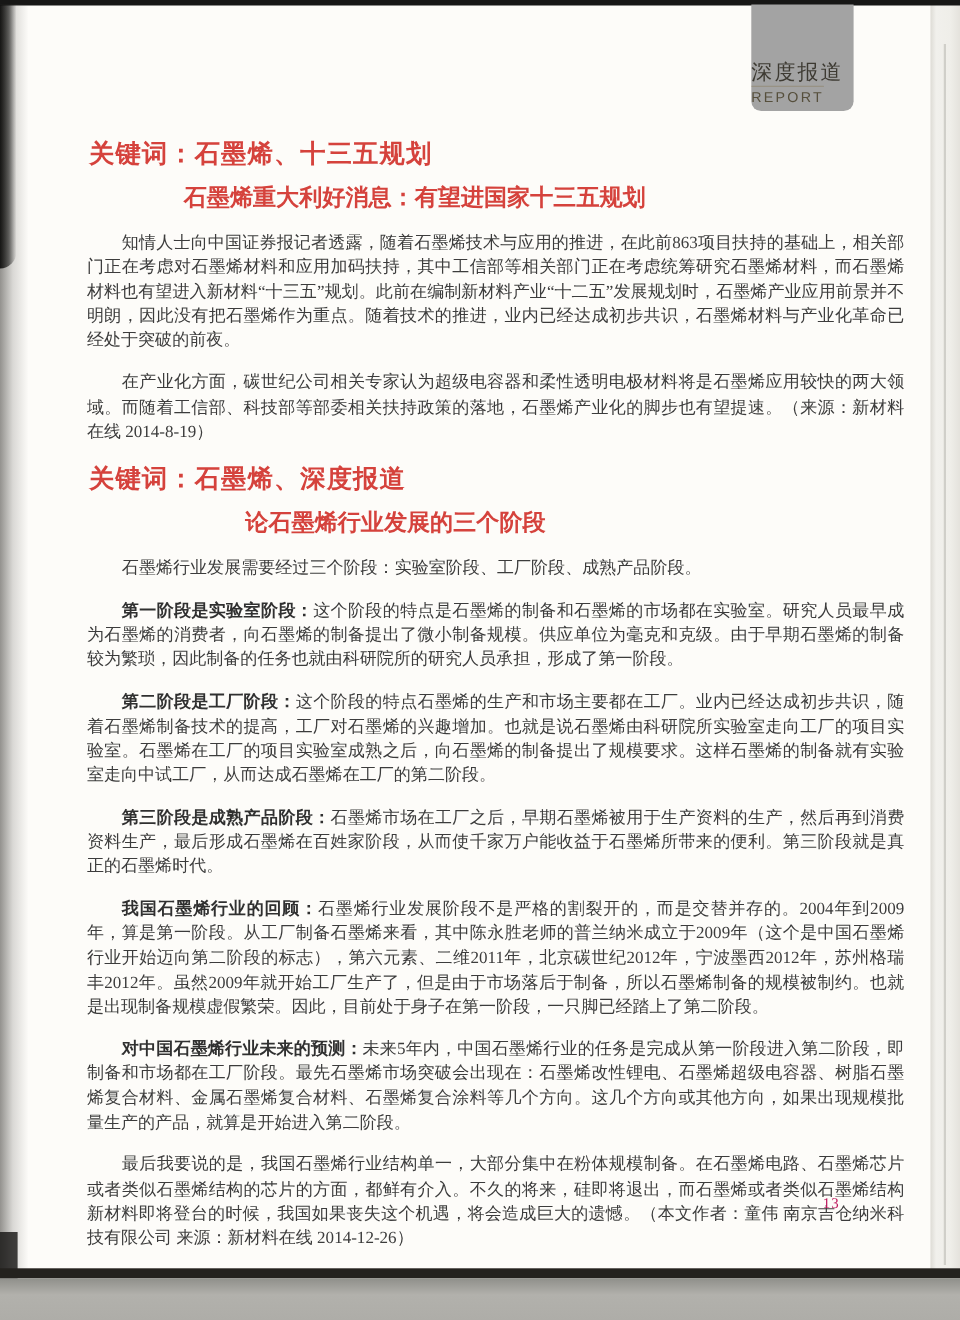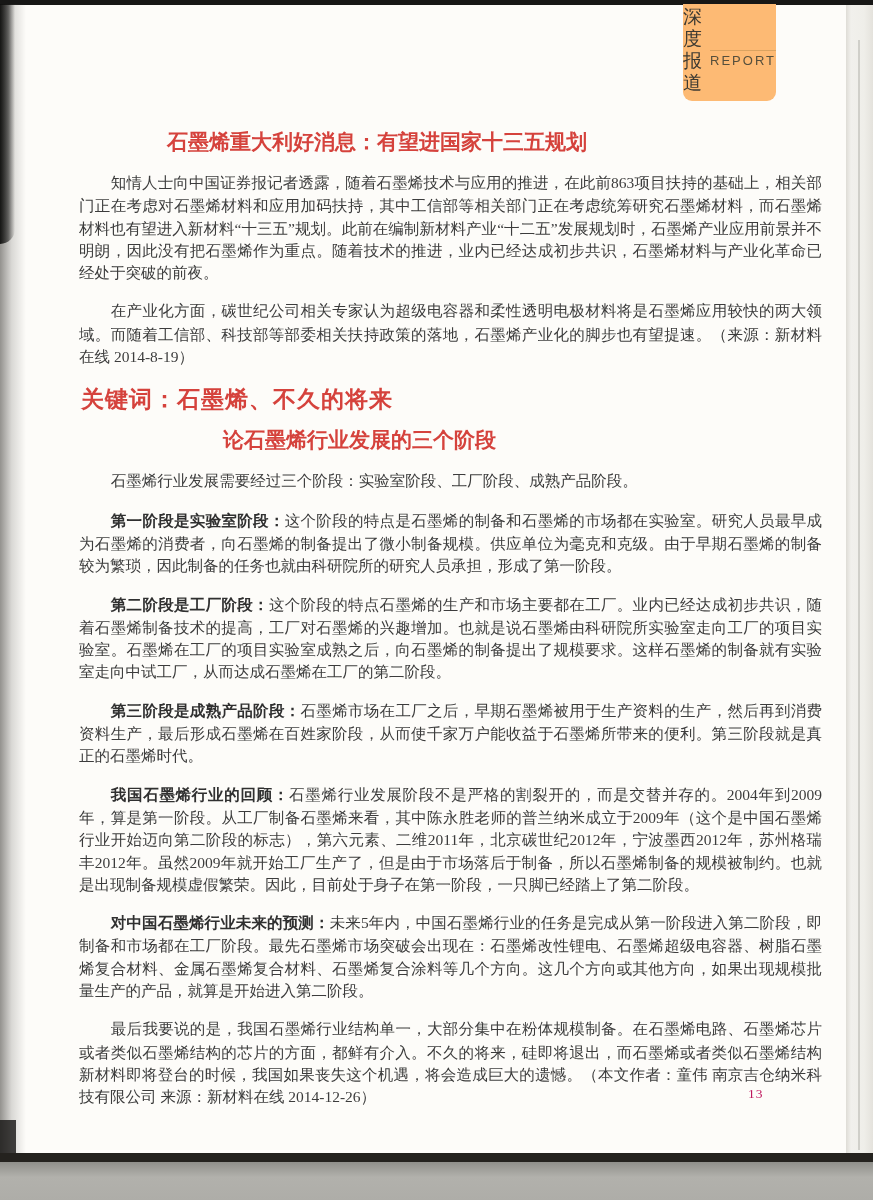--- a/index.html
+++ b/index.html
@@ -43,32 +43,32 @@
     background:linear-gradient(to right, rgba(15,15,14,.95), rgba(15,15,14,.55) 55%, rgba(15,15,14,0));
     border-bottom-right-radius:60px;
   }
   .left-spine-bottom {
     position:absolute; left:0; top:1120px; width:16px; height:45px;
     background:rgba(20,19,17,.8);
   }
   
   .orange-tab {
     position:absolute; left:683px; top:4px; width:93px; height:97px;
-    background:#fdba74; border-radius:0 0 9px 9px;
-    display:flex; flex-direction:row; justify-content:flex-end; align-items:center;
+    background:#a3a3a3; border-radius:0 0 9px 9px;
+    display:flex; flex-direction:column; justify-content:flex-end; align-items:flex-start;
     padding-bottom:5px; box-sizing:border-box;
   }
   .tab-title {
     font-family:"Liberation Sans","DejaVu Sans",sans-serif;
     font-size:19px; color:#3d3a32; letter-spacing:2px; line-height:22px;
   }
   .tab-sub {
     font-family:"Liberation Sans","DejaVu Sans",sans-serif;
     font-size:13px; color:#564f3c; letter-spacing:2px; line-height:15px;
-    border-top:1px solid rgba(120,95,40,.25); padding-top:2px; margin-top:18px;
+    border-top:1px solid rgba(120,95,40,.25); padding-top:2px; margin-top:0;
   }
   
   .content { position:absolute; left:63px; top:116px; width:775px; }
   .kw {
     margin:8px 0 0 18px;
     font-family:"Liberation Sans","DejaVu Sans",sans-serif;
     font-weight:bold; font-size:23px; line-height:30px; letter-spacing:1px;
     color:#d5423c;
   }
   .sec-title {
@@ -79,21 +79,21 @@
   }
   .t1 { padding-left:104px; }
   .t2 { padding-left:160px; }
   .content p {
     margin:16px; text-indent:2.05em; text-align:justify;
     font-size:15.5px; line-height:22.3px; color:#3c3c3c;
   }
   .content p + p { margin-top:6px; }
   .content section + section { margin-top:16px; }
   .lead {
-    font-family:Liberation Mono, monospace;
+    font-family:Liberation Serif, serif;
     font-weight:bold; color:#303030;
   }
   .page-num {
     position:absolute; left:748px; top:1086px;
     font-size:13.5px; color:#be185d; letter-spacing:1px;
   }
 </style>
 </head>
 <body>
 
@@ -110,27 +110,28 @@
   <div class="desk"></div>
 
   <div class="orange-tab">
     <div class="tab-title">深度报道</div>
     <div class="tab-sub">REPORT</div>
   </div>
 
   <div class="content">
 
     <section>
+      <h1 class="kw">关键词：石墨烯、十三五规划</h1>
       <h2 class="sec-title t1">石墨烯重大利好消息：有望进国家十三五规划</h2>
       <p><b class="lead"></b><span>知情人士向中国证券报记者透露，随着石墨烯技术与应用的推进，在此前863项目扶持的基础上，相关部门正在考虑对石墨烯材料和应用加码扶持，其中工信部等相关部门正在考虑统筹研究石墨烯材料，而石墨烯材料也有望进入新材料“十三五”规划。此前在编制新材料产业“十二五”发展规划时，石墨烯产业应用前景并不明朗，因此没有把石墨烯作为重点。随着技术的推进，业内已经达成初步共识，石墨烯材料与产业化革命已经处于突破的前夜。</span></p>
       <p><b class="lead"></b><span>在产业化方面，碳世纪公司相关专家认为超级电容器和柔性透明电极材料将是石墨烯应用较快的两大领域。而随着工信部、科技部等部委相关扶持政策的落地，石墨烯产业化的脚步也有望提速。（来源：新材料在线 2014-8-19）</span></p>
     </section>
 
     <section>
-      <h1 class="kw">关键词：石墨烯、不久的将来</h1>
+      <h1 class="kw">关键词：石墨烯、深度报道</h1>
       <h2 class="sec-title t2">论石墨烯行业发展的三个阶段</h2>
       <p><b class="lead"></b><span>石墨烯行业发展需要经过三个阶段：实验室阶段、工厂阶段、成熟产品阶段。</span></p>
       <p><b class="lead">第一阶段是实验室阶段：</b><span>这个阶段的特点是石墨烯的制备和石墨烯的市场都在实验室。研究人员最早成为石墨烯的消费者，向石墨烯的制备提出了微小制备规模。供应单位为毫克和克级。由于早期石墨烯的制备较为繁琐，因此制备的任务也就由科研院所的研究人员承担，形成了第一阶段。</span></p>
       <p><b class="lead">第二阶段是工厂阶段：</b><span>这个阶段的特点石墨烯的生产和市场主要都在工厂。业内已经达成初步共识，随着石墨烯制备技术的提高，工厂对石墨烯的兴趣增加。也就是说石墨烯由科研院所实验室走向工厂的项目实验室。石墨烯在工厂的项目实验室成熟之后，向石墨烯的制备提出了规模要求。这样石墨烯的制备就有实验室走向中试工厂，从而达成石墨烯在工厂的第二阶段。</span></p>
       <p><b class="lead">第三阶段是成熟产品阶段：</b><span>石墨烯市场在工厂之后，早期石墨烯被用于生产资料的生产，然后再到消费资料生产，最后形成石墨烯在百姓家阶段，从而使千家万户能收益于石墨烯所带来的便利。第三阶段就是真正的石墨烯时代。</span></p>
       <p><b class="lead">我国石墨烯行业的回顾：</b><span>石墨烯行业发展阶段不是严格的割裂开的，而是交替并存的。2004年到2009年，算是第一阶段。从工厂制备石墨烯来看，其中陈永胜老师的普兰纳米成立于2009年（这个是中国石墨烯行业开始迈向第二阶段的标志），第六元素、二维2011年，北京碳世纪2012年，宁波墨西2012年，苏州格瑞丰2012年。虽然2009年就开始工厂生产了，但是由于市场落后于制备，所以石墨烯制备的规模被制约。也就是出现制备规模虚假繁荣。因此，目前处于身子在第一阶段，一只脚已经踏上了第二阶段。</span></p>
       <p><b class="lead">对中国石墨烯行业未来的预测：</b><span>未来5年内，中国石墨烯行业的任务是完成从第一阶段进入第二阶段，即制备和市场都在工厂阶段。最先石墨烯市场突破会出现在：石墨烯改性锂电、石墨烯超级电容器、树脂石墨烯复合材料、金属石墨烯复合材料、石墨烯复合涂料等几个方向。这几个方向或其他方向，如果出现规模批量生产的产品，就算是开始进入第二阶段。</span></p>
       <p><b class="lead"></b><span>最后我要说的是，我国石墨烯行业结构单一，大部分集中在粉体规模制备。在石墨烯电路、石墨烯芯片或者类似石墨烯结构的芯片的方面，都鲜有介入。不久的将来，硅即将退出，而石墨烯或者类似石墨烯结构新材料即将登台的时候，我国如果丧失这个机遇，将会造成巨大的遗憾。（本文作者：童伟 南京吉仓纳米科技有限公司 来源：新材料在线 2014-12-26）</span></p>
     </section>
 

